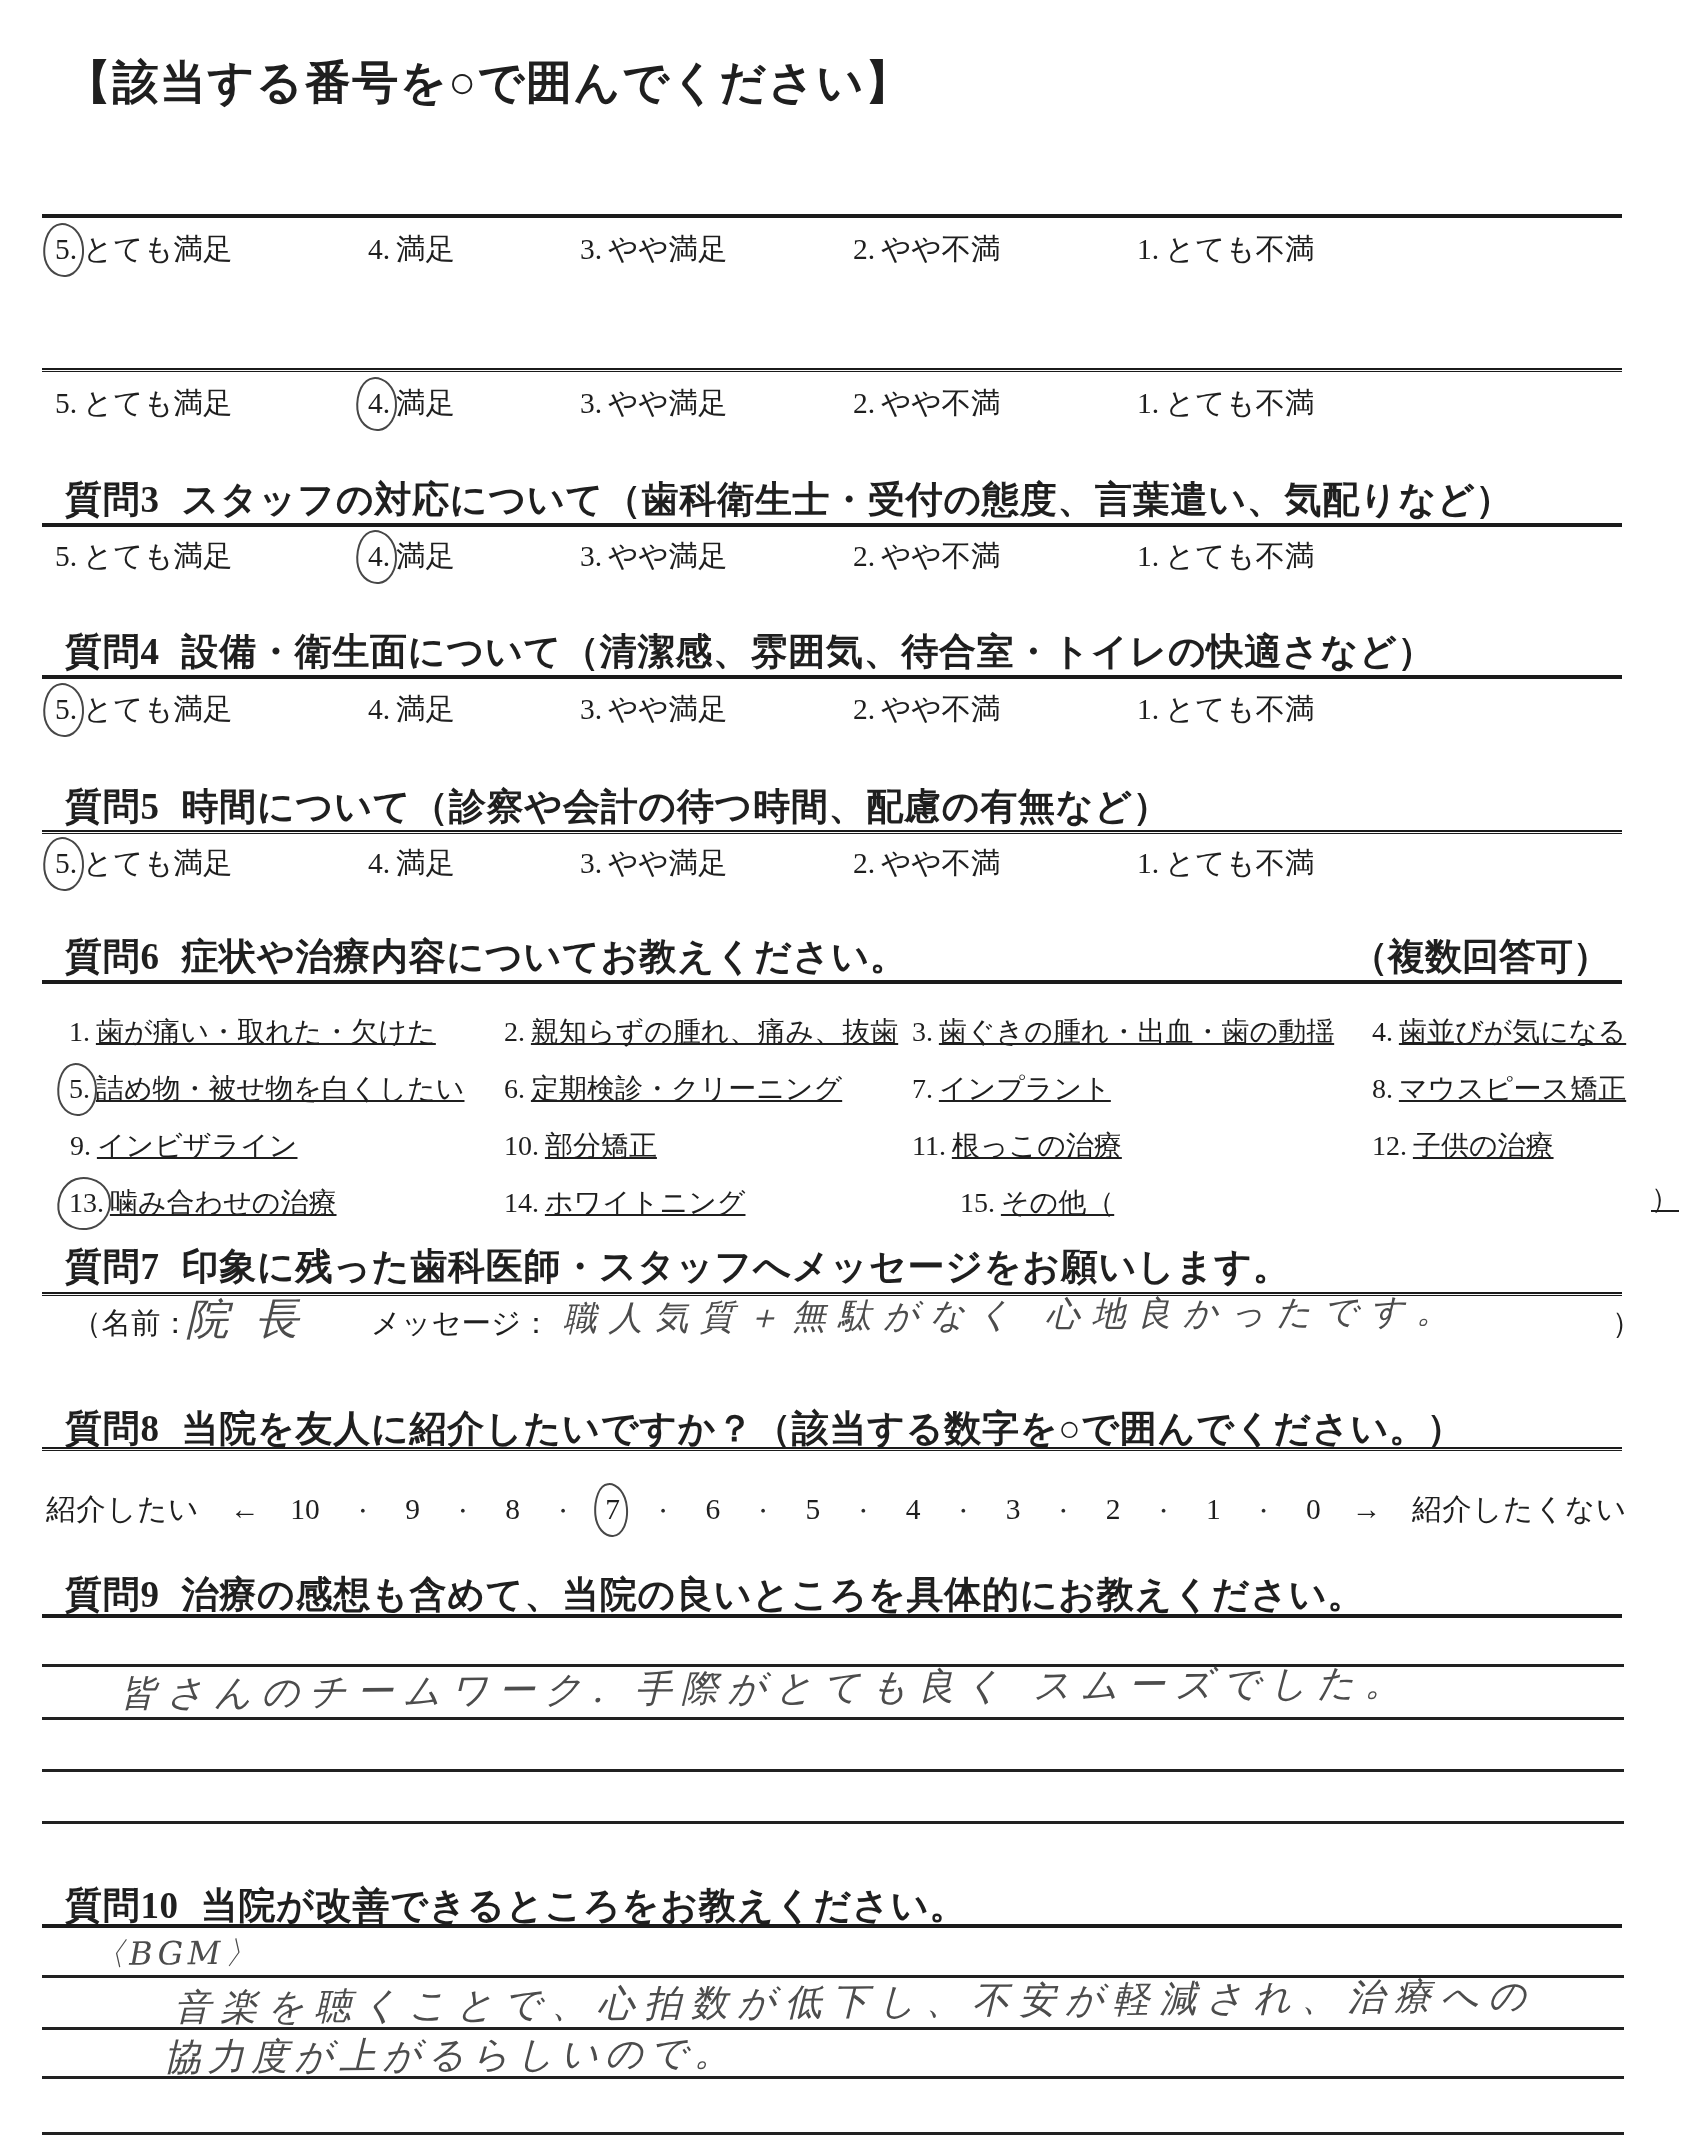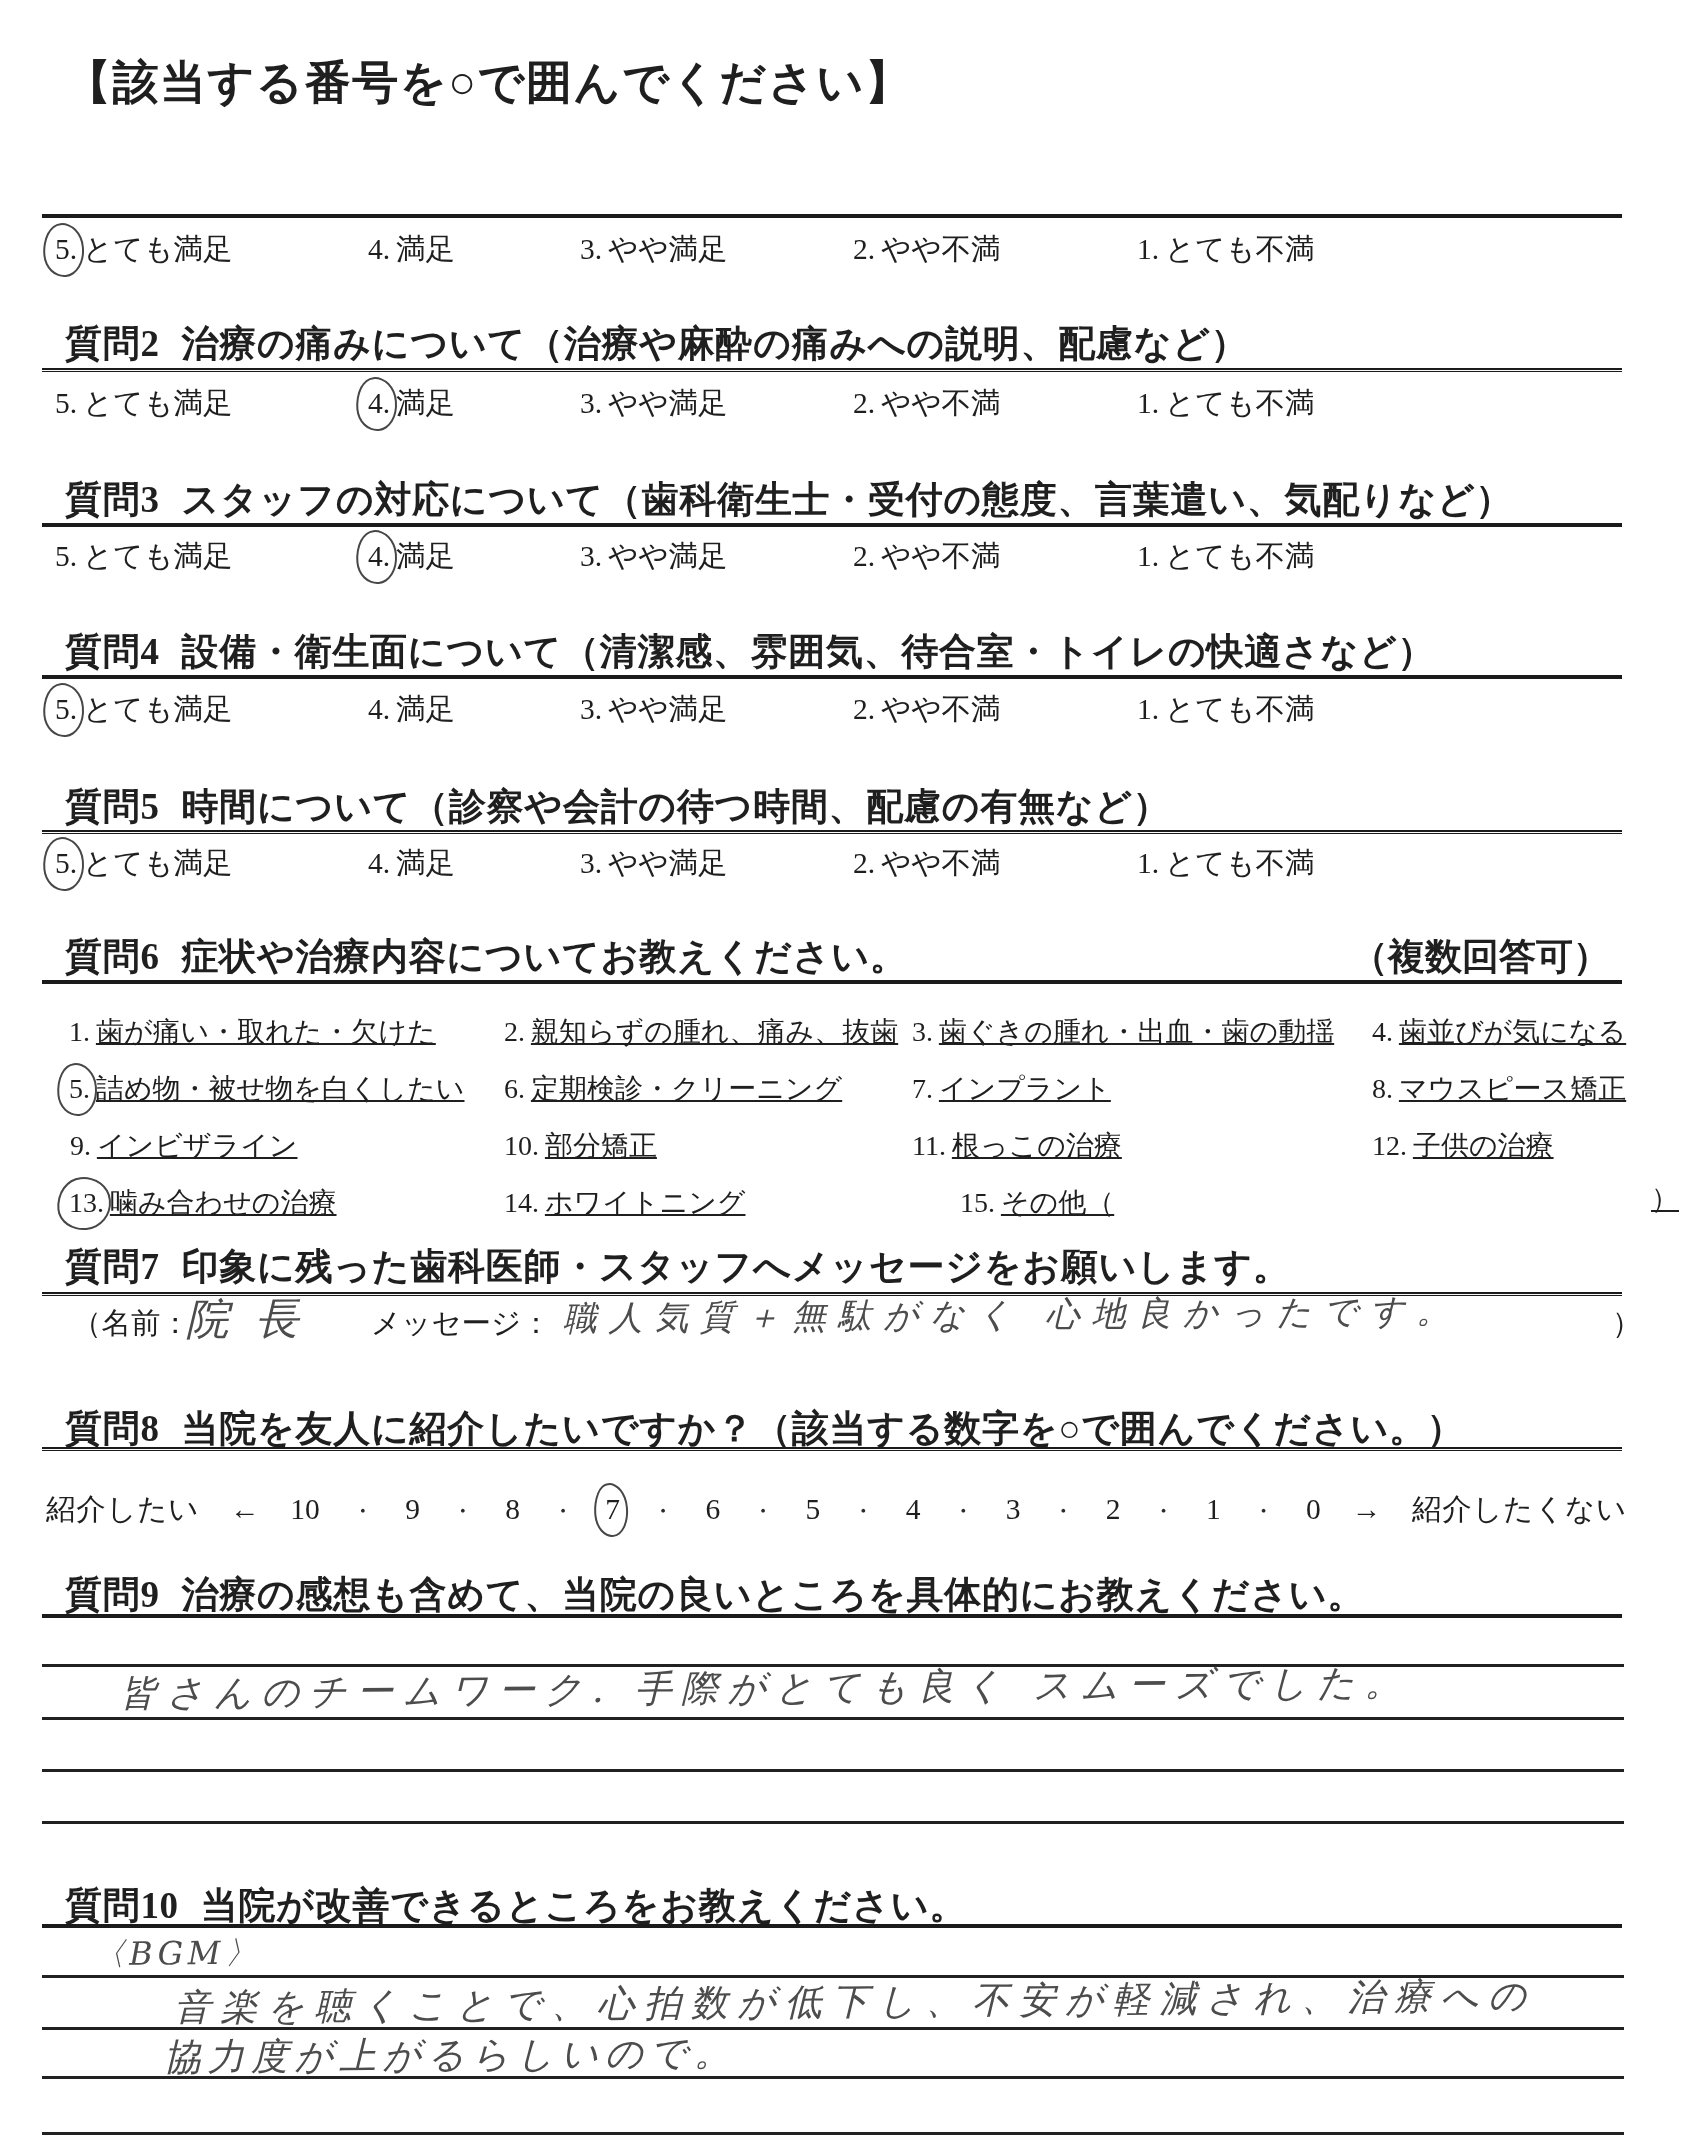--- a/index.html
+++ b/index.html
@@ -71,23 +71,20 @@
 
   <div class="rule" style="top:214px"></div>
   <div class="optrow" style="top:230px">
     <span class="opt o0"><span class="num circled">5.</span><span class="lbl">とても満足</span></span>
     <span class="opt o1"><span class="num">4.</span><span class="lbl">満足</span></span>
     <span class="opt o2"><span class="num">3.</span><span class="lbl">やや満足</span></span>
     <span class="opt o3"><span class="num">2.</span><span class="lbl">やや不満</span></span>
     <span class="opt o4"><span class="num">1.</span><span class="lbl">とても不満</span></span>
   </div>
 
-  <div class="qhead" style="top:319px">
-    <span class="qlabel">質問2</span><span>治療の痛みについて（治療や麻酔の痛みへの説明、配慮など）</span>
-  </div>
   <div class="rule" style="top:368px"></div>
   <div class="optrow" style="top:384px">
     <span class="opt o0"><span class="num">5.</span><span class="lbl">とても満足</span></span>
     <span class="opt o1"><span class="num circled">4.</span><span class="lbl">満足</span></span>
     <span class="opt o2"><span class="num">3.</span><span class="lbl">やや満足</span></span>
     <span class="opt o3"><span class="num">2.</span><span class="lbl">やや不満</span></span>
     <span class="opt o4"><span class="num">1.</span><span class="lbl">とても不満</span></span>
   </div>
 
   <div class="qhead" style="top:475px">

